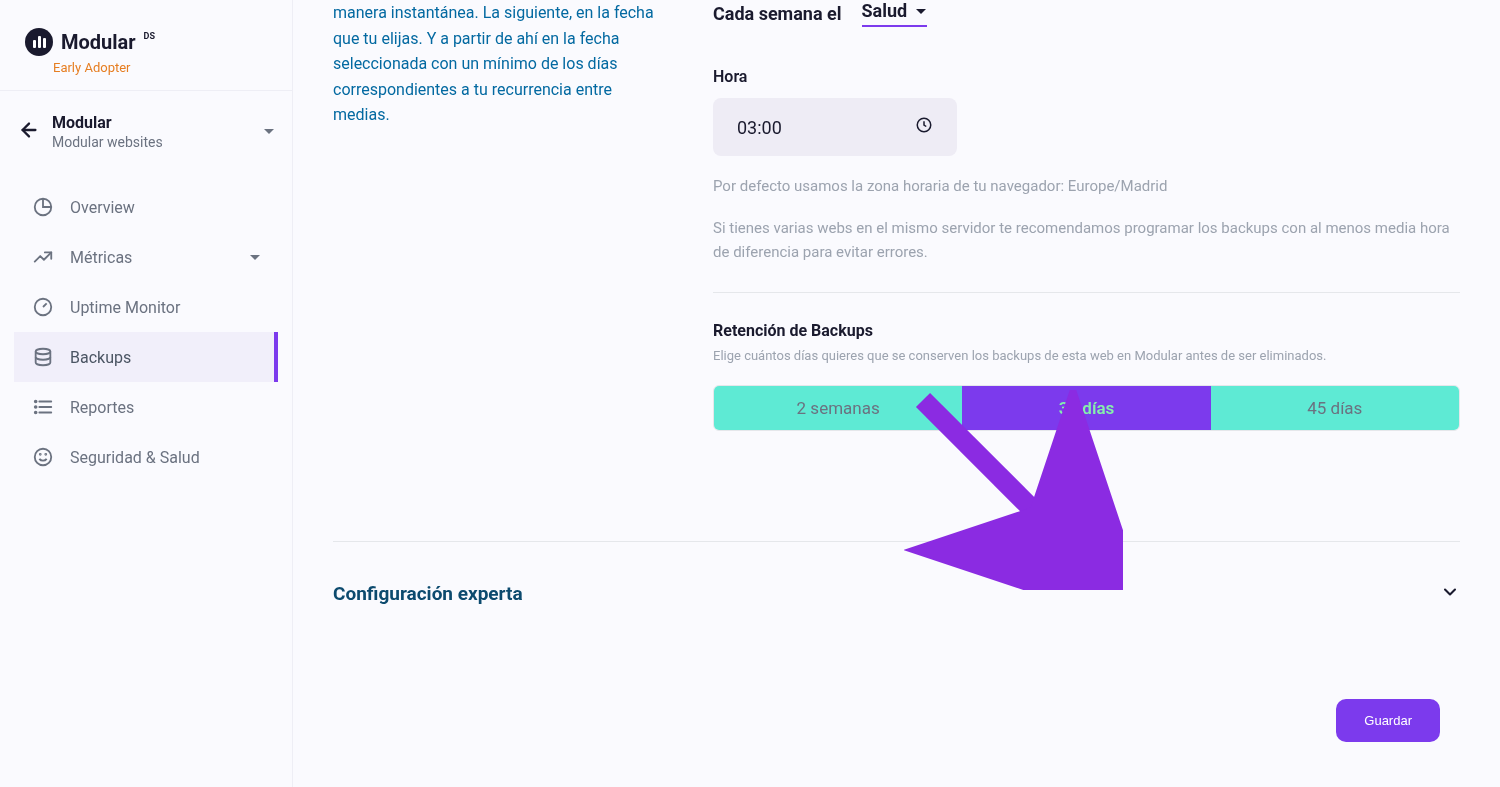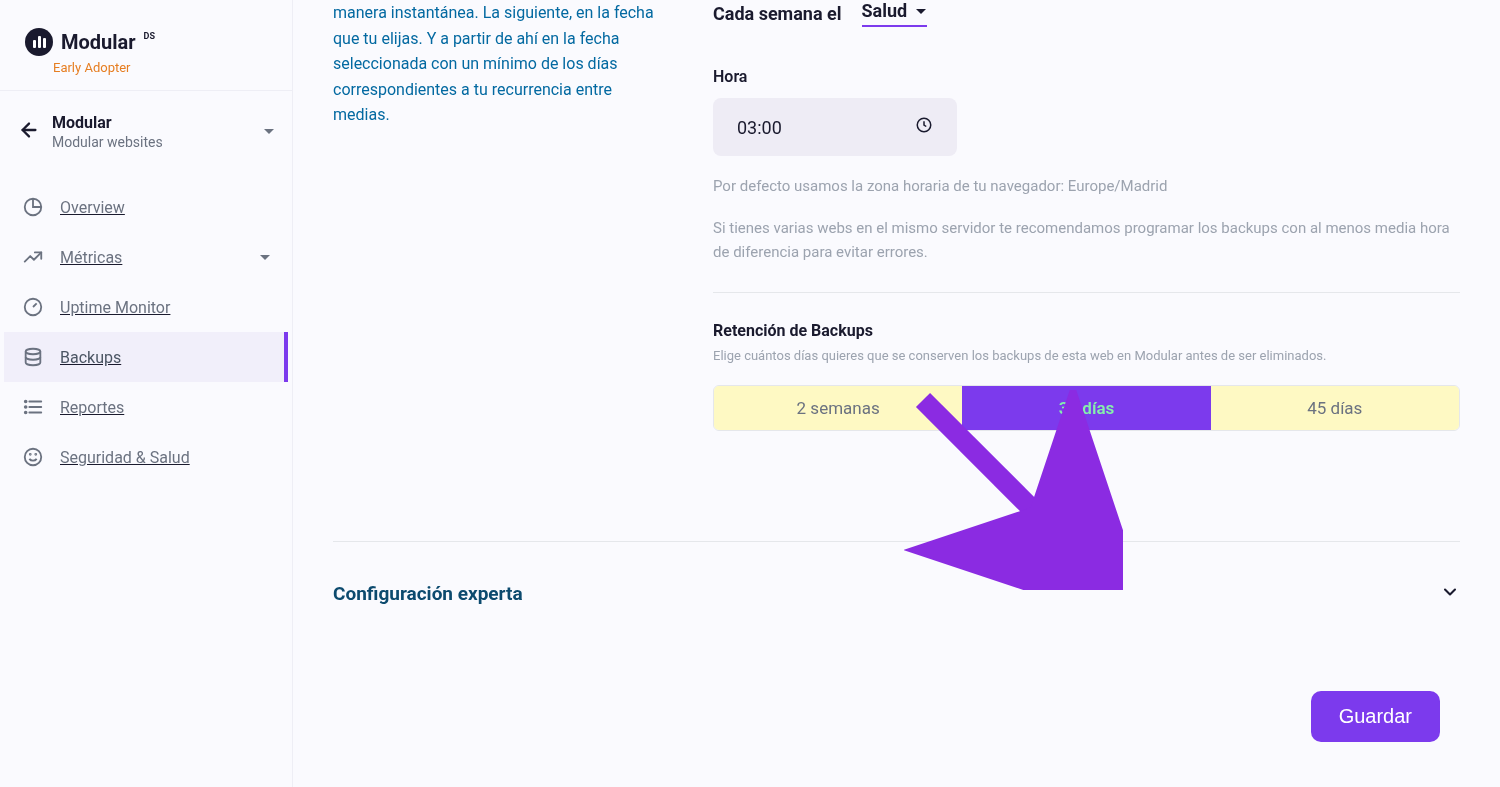--- a/index.html
+++ b/index.html
@@ -92,22 +92,21 @@
     }
     .chevron-small {
       width: 0;
       height: 0;
       border-left: 5px solid transparent;
       border-right: 5px solid transparent;
       border-top: 5px solid #6b7280;
     }
     .nav-list {
       list-style: none;
-      padding: 10px 4px;
-      text-decoration: underline;
+      padding: 10px 14px;
     }
     .nav-item {
       display: flex;
       align-items: center;
       gap: 16px;
       padding: 14px 18px;
       font-size: 16px;
       color: #6b7280;
       cursor: pointer;
       position: relative;
@@ -236,21 +235,21 @@
       border-radius: 6px;
       overflow: hidden;
     }
     .retention-option {
       flex: 1;
       text-align: center;
       padding: 12px;
       font-size: 17px;
       color: #6b7280;
       cursor: pointer;
-      background: #fef9c3;
+      background: #5eead4;
     }
     .retention-option.selected {
       background: #7c3aed;
       color: #86efac;
       font-weight: 600;
     }
     .full-divider {
       border-top: 1px solid #e5e7eb;
       margin: 80px 40px 0;
     }
@@ -272,21 +271,21 @@
     }
     .save-button {
       position: absolute;
       right: 60px;
       bottom: 45px;
       background: #7c3aed;
       color: white;
       border: none;
       border-radius: 10px;
       padding: 14px 28px;
-      font-size: 20px;
+      font-size: 13px;
       font-weight: 500;
       cursor: pointer;
     }
     .arrow-annotation {
       position: absolute;
       left: 610px;
       top: 390px;
       pointer-events: none;
     }
   </style>

